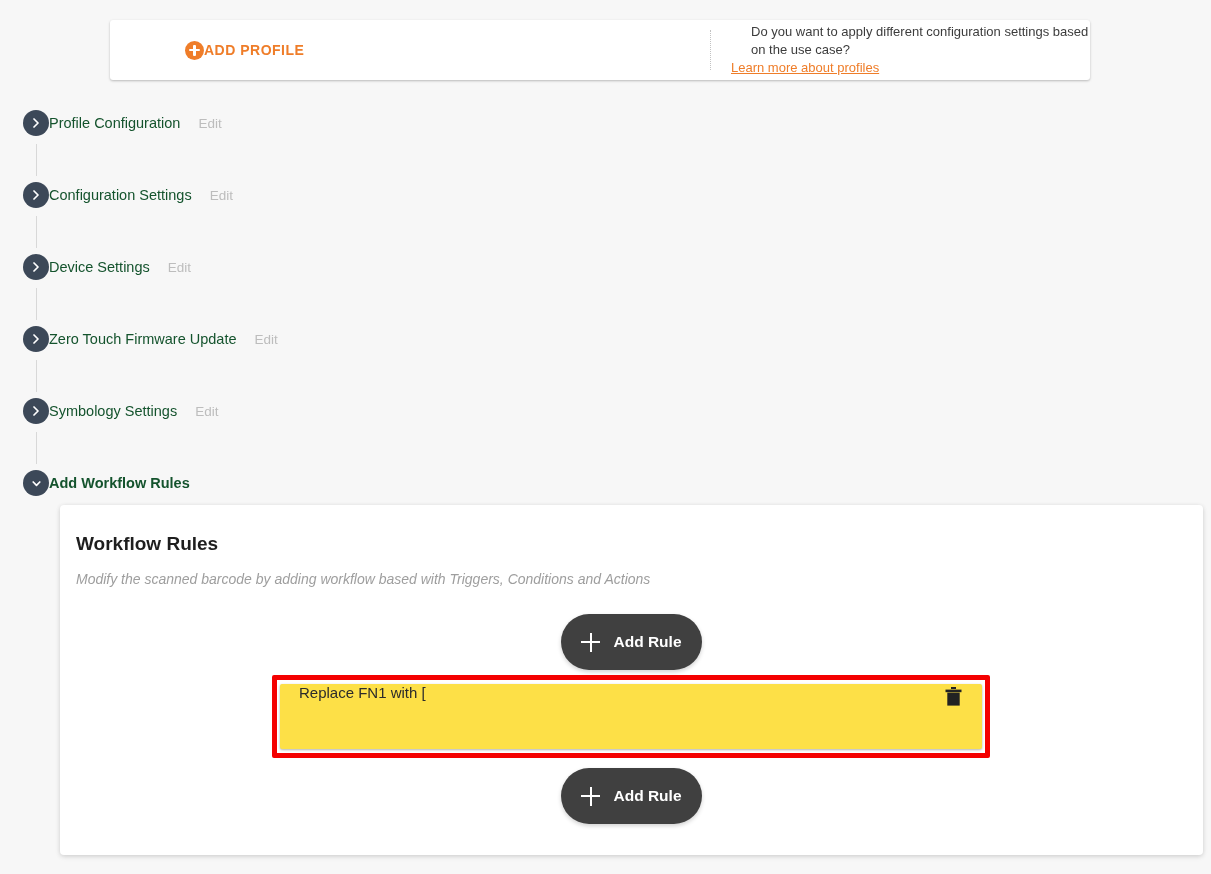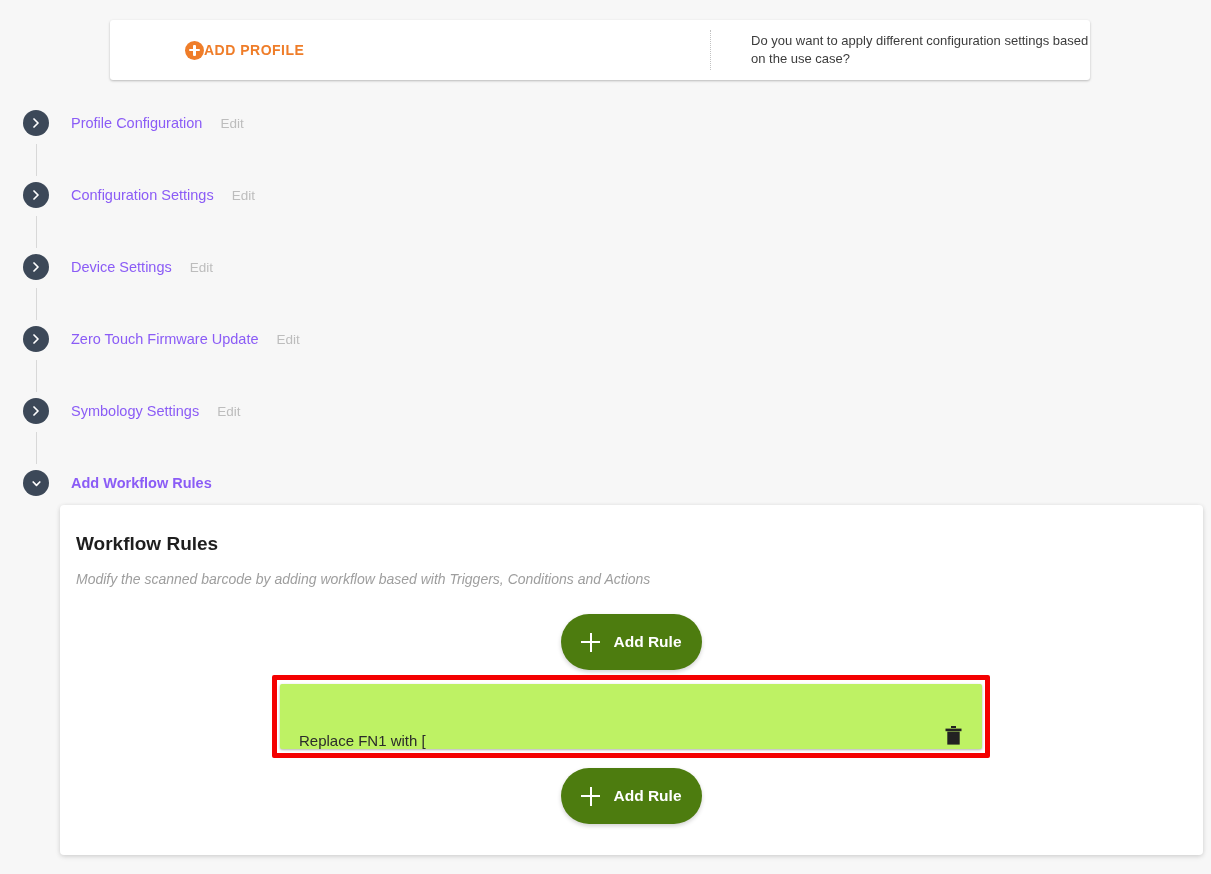--- a/index.html
+++ b/index.html
@@ -65,21 +65,21 @@
   .step { position: relative; height: 72px; }
   .step-row { display: flex; align-items: center; height: 38px; }
   .step-circle {
     width: 26px; height: 26px; border-radius: 50%;
     background: #3c4858; margin-left: 23px; flex: none;
     display: flex; align-items: center; justify-content: center;
     cursor: pointer;
   }
   .chev { display: block; }
   .step-title {
-    margin-left: 22px; font-size: 14.5px; color: #8b5cf6;
+    margin-left: 0; font-size: 14.5px; color: #14532d;
   }
   .step-title.bold { font-weight: bold; }
   .step-edit {
     margin-left: 18px; font-size: 13.5px; color: #bdbdbd; cursor: pointer;
   }
   .connector {
     position: absolute; left: 36px; top: 40px;
     width: 1px; height: 32px; background: #d8d8d8;
   }
 
@@ -98,21 +98,21 @@
   .panel-subtitle {
     position: absolute; left: 16px; top: 66px;
     font-size: 14px; font-style: italic; color: #9e9e9e;
   }
 
   .addrule-wrap { position: absolute; left: 0; width: 100%; display: flex; justify-content: center; }
   .addrule-wrap.top { top: 109px; }
   .addrule-wrap.bottom { top: 263px; }
   .add-rule-btn {
     width: 141px; height: 56px; border-radius: 28px;
-    background: #4d7c0f; border: none; cursor: pointer;
+    background: #404040; border: none; cursor: pointer;
     display: flex; align-items: center; justify-content: center; gap: 13px;
     color: #ffffff; font-size: 15.5px; font-weight: bold;
     font-family: "Liberation Sans", sans-serif;
     box-shadow: 0 2px 4px rgba(0,0,0,0.18);
   }
   .btn-plus { position: relative; width: 19px; height: 19px; flex: none; }
   .btn-plus::before, .btn-plus::after {
     content: ""; position: absolute; background: #fff;
   }
   .btn-plus::before { left: 0; top: 8.4px; width: 19px; height: 2.2px; }
@@ -122,24 +122,24 @@
   .rule-highlight {
     position: absolute; left: 272px; top: 675px;
     width: 718px; height: 83px;
     border: 5px solid #f40000;
     background: transparent;
     border-radius: 2px;
   }
   .rule-card {
     position: absolute; left: 280px; top: 684px;
     width: 702px; height: 65px;
-    background: #bef264;
+    background: #fde047;
     border-radius: 2px;
     box-shadow: 0 1px 3px rgba(0,0,0,0.20), 0 1px 2px rgba(0,0,0,0.12);
-    display: flex; align-items: flex-end;
+    display: flex; align-items: flex-start;
     padding: 0 16px 0 19px;
   }
   .rule-text { font-size: 15px; color: #2b2b2b; flex: 1; }
   .trash-btn {
     background: none; border: none; cursor: pointer;
     width: 26px; height: 26px; display: flex;
     align-items: center; justify-content: center; padding: 0;
   }
 </style>
 </head>
@@ -150,20 +150,21 @@
   <div class="banner">
     <div class="banner-left">
       <button class="add-profile">
         <span class="plus-circle"></span>
         <span class="add-profile-label">ADD PROFILE</span>
       </button>
     </div>
     <div class="divider-dotted"></div>
     <div class="banner-right">
       <div class="banner-question">Do you want to apply different configuration settings based on the use case?</div>
+      <a class="banner-link">Learn more about profiles</a>
     </div>
   </div>
 
   <div class="stepper">
 
     <div class="step">
       <div class="step-row">
         <span class="step-circle">
           <svg class="chev" width="10" height="10" viewBox="0 0 10 10" aria-hidden="true">
             <path d="M3 1 L7 5 L3 9" fill="none" stroke="#ffffff" stroke-width="1.7" stroke-linecap="round" stroke-linejoin="round"></path>

